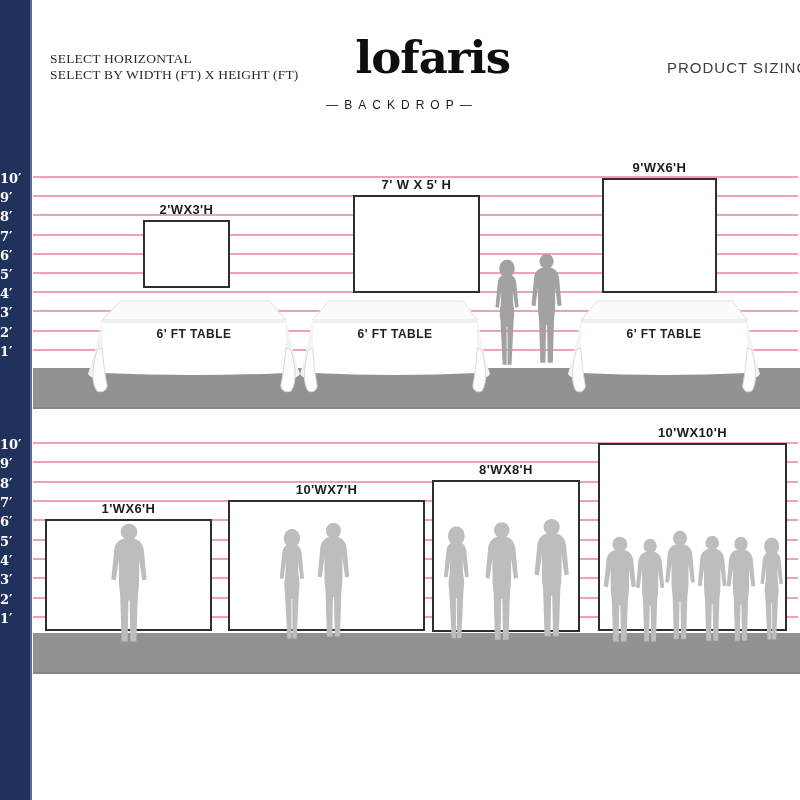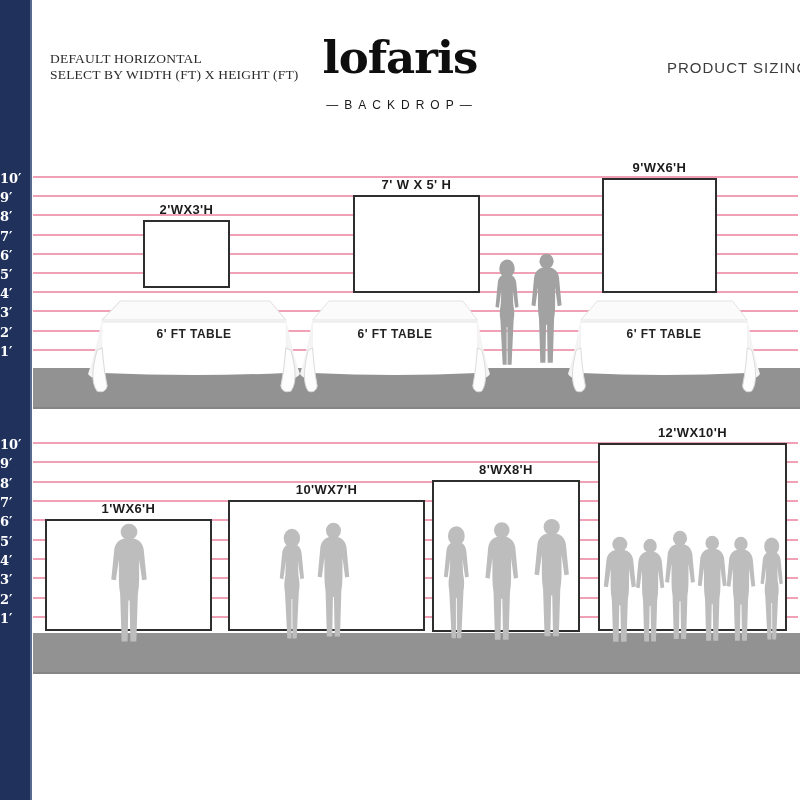--- a/index.html
+++ b/index.html
@@ -50,21 +50,21 @@
   .ppl-bottom{fill:#bdbdbd;}
   
   .subtitle{
     position:absolute;left:50px;top:51px;
     font-family:"Liberation Serif",serif;font-size:13.5px;line-height:16px;
     color:#2a2a2a;letter-spacing:.2px;z-index:8;
   }
   .logo{position:absolute;left:290px;top:34px;width:220px;text-align:center;z-index:8;}
   .logo-word{
     font-family:"DejaVu Serif",serif;font-weight:bold;font-size:45px;
-    line-height:48px;color:#0e0e0e;letter-spacing:-1px;
+    line-height:48px;color:#0e0e0e;letter-spacing:-1px;text-align:right;
   }
   .logo-sub{
     font-family:"Liberation Sans",sans-serif;font-size:12px;color:#1a1a1a;
     letter-spacing:6px;margin-top:16px;padding-left:4px;
   }
   .product-sizing{
     position:absolute;left:667px;top:59px;font-size:15px;color:#3c3c3c;
     letter-spacing:1px;z-index:8;white-space:nowrap;
   }
 </style>
@@ -91,21 +91,21 @@
       <path d="M9 52 C4 70 3 85 9 93 C14 95 18 93 19 88 C16 74 15 62 14 50 Z" fill="#fdfdfd" stroke="#d9d9d9" stroke-width="1"></path>
       <path d="M201 52 C206 70 207 85 201 93 C196 95 192 93 191 88 C194 74 195 62 196 50 Z" fill="#fdfdfd" stroke="#d9d9d9" stroke-width="1"></path>
       <rect x="14" y="22" width="182" height="3" fill="#f0f0f0"></rect>
     </g>
   </defs>
 </svg>
 
 <div class="canvas">
 
   <div class="subtitle">
-    <div>DEFAULT HORIZONTAL</div>
+    <div>SELECT HORIZONTAL</div>
     <div>SELECT BY WIDTH (FT) X HEIGHT (FT)</div>
   </div>
   <div class="logo">
     <div class="logo-word">lofaris</div>
     <div class="logo-sub">—BACKDROP—</div>
   </div>
   <div class="product-sizing">PRODUCT SIZING</div>
 
   <div class="sidebar"></div>
 
@@ -214,21 +214,21 @@
   <div class="backdrop-label" style="left:432px;top:462px;width:148px">8'WX8'H</div>
   <div class="backdrop" style="left:432px;top:480px;width:148px;height:152px"></div>
   <div class="people" style="left:438px;top:517px;width:136px;height:126px">
     <svg width="136" height="126" viewBox="0 0 128 114" preserveAspectRatio="none" class="ppl-bottom">
       <use href="#sym-woman" transform="translate(0,8) scale(0.96)"></use>
       <use href="#sym-man" transform="translate(40,4)"></use>
       <use href="#sym-man" transform="translate(86,1) scale(1.05,1)"></use>
     </svg>
   </div>
 
-  <div class="backdrop-label" style="left:598px;top:425px;width:189px">12'WX10'H</div>
+  <div class="backdrop-label" style="left:598px;top:425px;width:189px">10'WX10'H</div>
   <div class="backdrop" style="left:598px;top:443px;width:189px;height:188px"></div>
   <div class="people" style="left:599px;top:528px;width:189px;height:116px">
     <svg width="189" height="116" viewBox="0 0 196 114" preserveAspectRatio="none" class="ppl-bottom">
       <use href="#sym-man" transform="translate(0,8) scale(1.08,0.97)"></use>
       <use href="#sym-man" transform="translate(34,10) scale(0.95)"></use>
       <use href="#sym-man" transform="translate(64,2)"></use>
       <use href="#sym-man" transform="translate(98,7) scale(0.97)"></use>
       <use href="#sym-man" transform="translate(128,8) scale(0.96)"></use>
       <use href="#sym-woman" transform="translate(162,9) scale(0.95)"></use>
     </svg>

